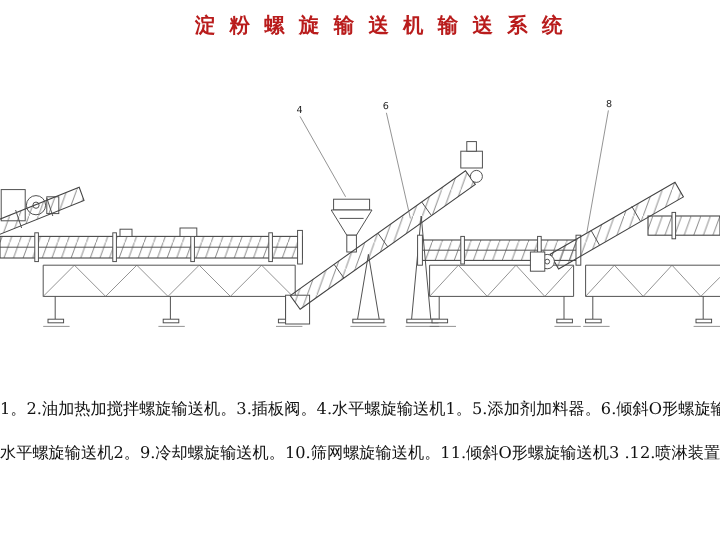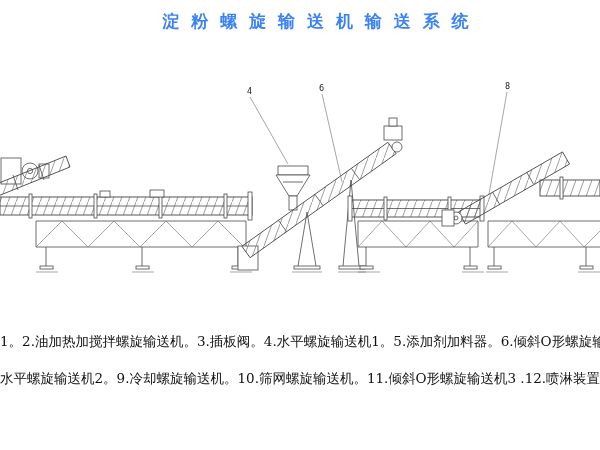--- a/index.html
+++ b/index.html
@@ -3,21 +3,21 @@
 <meta charset="utf-8">
 <style>
   html,body{margin:0;padding:0;}
   body{
     width:600px;height:450px;background:#ffffff;overflow:hidden;position:relative;
     font-family:"DejaVu Sans","Liberation Sans",sans-serif;color:#2e2e2e;
   }
   .sheet{position:absolute;inset:0;background:#fff;}
   .title{
     position:absolute;top:10px;left:0;width:100%;box-sizing:border-box;padding-left:34px;
-    text-align:center;font-size:17px;font-weight:bold;letter-spacing:3px;color:#3b82f6;
+    text-align:center;font-size:17px;font-weight:bold;letter-spacing:3px;color:#b91c1c;
     font-family:"DejaVu Serif","Liberation Serif",serif;
   }
   .schematic{position:absolute;top:70px;left:0;width:600px;height:245px;}
   .legend{position:absolute;top:331px;left:0;width:600px;}
   .legend p{
     margin:0 0 17px 0;font-size:13.5px;line-height:20px;color:#111;
     white-space:nowrap;font-family:"DejaVu Serif","Liberation Serif",serif;
   }
   .ln{stroke:#4a4a4a;stroke-width:.8;fill:none;}
   .thin{stroke:#6a6a6a;stroke-width:.6;fill:none;}

